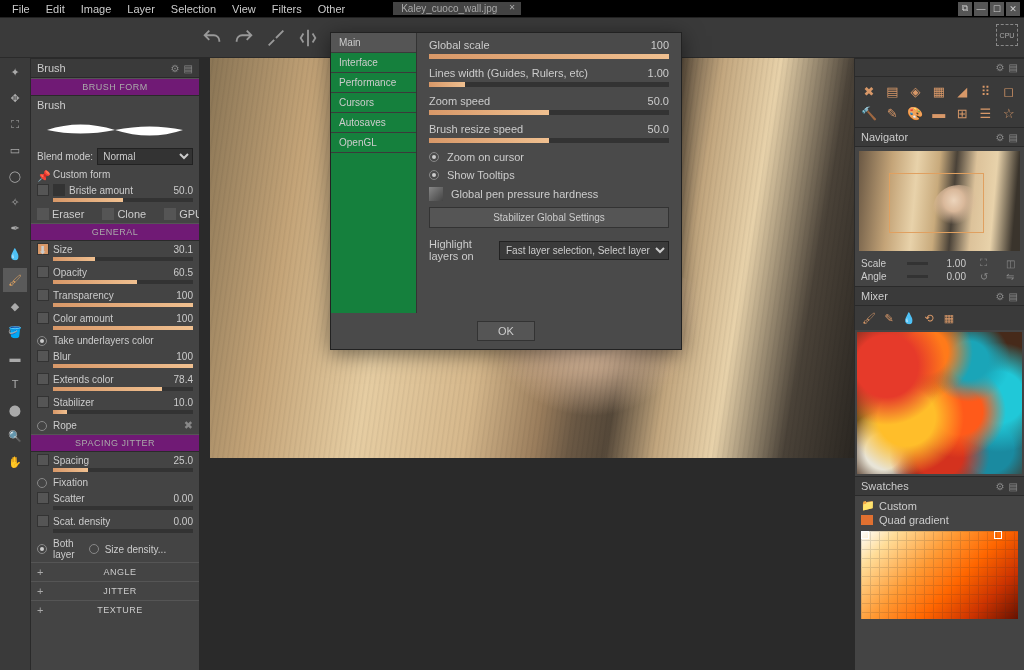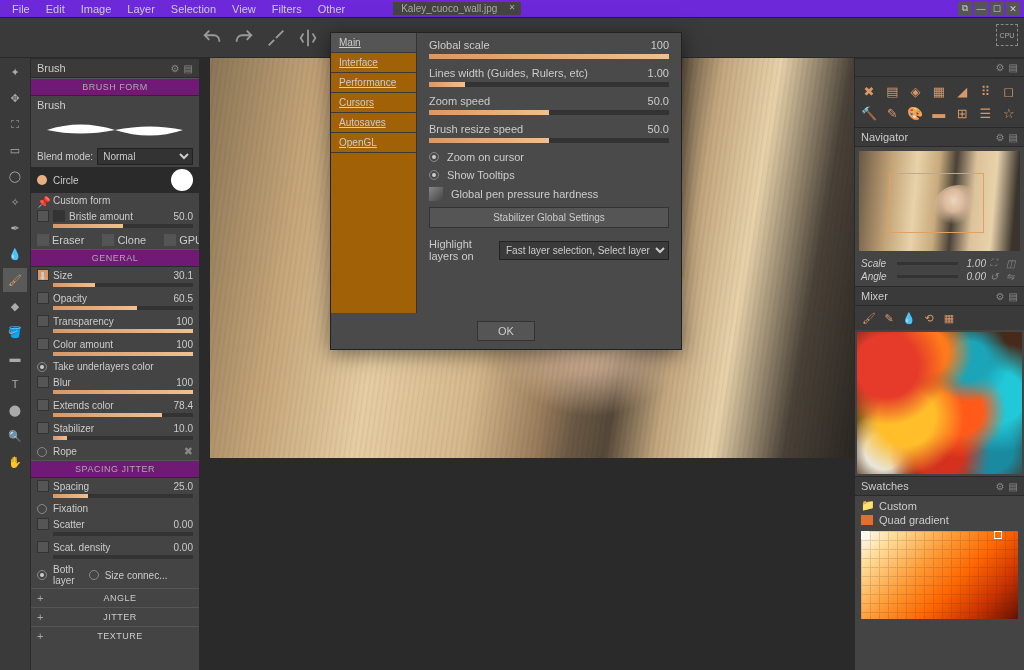--- a/index.html
+++ b/index.html
@@ -1,19 +1,19 @@
 <!DOCTYPE html>
 <html><head>
 <meta charset="utf-8">
 <style>
 * { box-sizing: border-box; margin: 0; padding: 0; font-family: Arial, sans-serif; font-size: 11px; color: #ccc; }
 body { background: #3a3a3a; width: 1024px; height: 670px; overflow: hidden; position: relative; }
 
 
-.menubar { height: 18px; background: #6d28d9; display: flex; align-items: center; padding: 0 4px; border-bottom: 1px solid #222; }
+.menubar { height: 18px; background: #000000; display: flex; align-items: center; padding: 0 4px; border-bottom: 1px solid #222; }
 .menubar .item { padding: 0 8px; cursor: default; }
 .menubar .spacer { flex: 1; }
 .menubar .tab { background: #444; padding: 1px 24px 1px 8px; font-size: 10px; color: #aaa; position: relative; }
 .menubar .tab::after { content: "✕"; position: absolute; right: 6px; font-size: 8px; }
 .menubar .winbtns { display: flex; gap: 2px; }
 .menubar .wb { width: 14px; height: 14px; background: #555; display: flex; align-items: center; justify-content: center; font-size: 9px; }
 
 
 .topbar { height: 40px; background: #3a3a3a; display: flex; align-items: center; padding: 0 200px; gap: 8px; border-bottom: 1px solid #2a2a2a; }
 .topbar .tb { width: 24px; height: 24px; display: flex; align-items: center; justify-content: center; color: #999; }
@@ -76,21 +76,21 @@
 .canvas::after { content: ""; position: absolute; left: 0; top: 0; right: 0; bottom: 0; background: repeating-linear-gradient(98deg, rgba(0,0,0,0) 0px, rgba(0,0,0,0) 2px, rgba(0,0,0,0.05) 3px, rgba(0,0,0,0) 5px); }
 
 
 .rightpanel { width: 170px; background: #444; border-left: 1px solid #2a2a2a; display: flex; flex-direction: column; overflow: hidden; }
 .toolgrid { display: grid; grid-template-columns: repeat(7, 1fr); gap: 2px; padding: 4px; background: #3a3a3a; }
 .toolgrid .tg { width: 20px; height: 20px; display: flex; align-items: center; justify-content: center; color: #d89868; font-size: 13px; }
 .nav-thumb { height: 100px; margin: 4px; background: linear-gradient(95deg, #6a5844 0%, #c4a478 20%, #e8d2aa 35%, #c8aa7c 48%, #4a4238 58%, #dcc29a 70%, #e8d2aa 82%, #3a342c 95%); position: relative; }
 .nav-thumb::before { content: ""; position: absolute; left: 46%; top: 34%; width: 32%; height: 48%; background: radial-gradient(ellipse at 40% 32%, #ecd4bb 0%, #d9b89a 24%, rgba(0,0,0,0) 52%); border-radius: 50%; }
 .nav-thumb .rect { position: absolute; left: 30px; top: 22px; width: 95px; height: 60px; border: 1px solid #e0a060; }
 .nav-controls { padding: 2px 6px; }
-.nav-controls .nr { display: flex; align-items: center; gap: 4px; margin-bottom: 2px; font-style: italic; }
+.nav-controls .nr { display: flex; align-items: center; gap: 14px; margin-bottom: 2px; }
 .nav-controls .nr .lbl { font-size: 10px; width: 32px; }
 .nav-controls .nr .bar { flex: 1; height: 3px; background: #333; position: relative; }
 .nav-controls .nr .bar .f { height: 100%; background: #d89868; }
 .nav-controls .nr .v { font-size: 10px; width: 24px; text-align: right; }
 .nav-controls .nr .ic { width: 12px; font-size: 10px; color: #888; }
 
 .mixer-tools { display: flex; gap: 4px; padding: 4px 6px; background: #3a3a3a; }
 .mixer-tools .mt { width: 16px; height: 16px; color: #d89868; display: flex; align-items: center; justify-content: center; }
 .mixer-canvas { height: 142px; margin: 2px; background: #462a1a; position: relative; overflow: hidden; }
 .mixer-canvas::before { content: ""; position: absolute; inset: 0;
@@ -110,21 +110,21 @@
 .swatch-list .sr { display: flex; align-items: center; gap: 6px; padding: 1px 0; }
 .swatch-list .sr .ic { width: 12px; color: #888; }
 .swatch-grid { margin: 2px 6px; height: 88px; background: linear-gradient(135deg, #fff 0%, #ffdd99 15%, #ff9933 40%, #ff6600 60%, #cc3300 80%, #661100 100%); background-size: 100% 100%; position: relative; }
 .swatch-grid::before { content: ""; position: absolute; inset: 0; background-image: linear-gradient(#333 1px, transparent 1px), linear-gradient(90deg, #333 1px, transparent 1px); background-size: 9px 9px; opacity: 0.15; }
 .swatch-grid .m1 { position: absolute; left: 0; top: 0; width: 8px; height: 8px; border: 1px solid #fff; }
 .swatch-grid .m2 { position: absolute; right: 16px; top: 0; width: 8px; height: 8px; border: 1px solid #fff; }
 
 
 .dialog { position: absolute; left: 330px; top: 32px; width: 352px; background: #4a4a4a; border: 1px solid #222; box-shadow: 0 4px 20px rgba(0,0,0,0.5); z-index: 100; }
 .dialog-body { display: flex; min-height: 280px; }
-.dialog-side { width: 86px; background: #a16207; border-right: 1px solid #333; text-decoration: underline; }
+.dialog-side { width: 86px; background: #15803d; border-right: 1px solid #333; }
 .dialog-side .ds { padding: 4px 8px; font-size: 10px; cursor: default; border-bottom: 1px solid #3a3a3a; }
 .dialog-side .ds.active { background: #555; }
 .dialog-main { flex: 1; padding: 6px 12px; }
 .pref-row { margin-bottom: 8px; }
 .pref-row .pr-head { display: flex; justify-content: space-between; font-size: 10px; margin-bottom: 3px; }
 .pref-row .pr-bar { height: 5px; background: #333; position: relative; }
 .pref-row .pr-bar .f { height: 100%; background: linear-gradient(90deg, #d89868, #f0c090); }
 .pref-check { display: flex; align-items: center; gap: 8px; margin: 6px 0; font-size: 10px; }
 .pref-check .rad { width: 10px; height: 10px; border: 1px solid #888; border-radius: 50%; position: relative; }
 .pref-check .rad.on::after { content: ""; position: absolute; inset: 2px; background: #ccc; border-radius: 50%; }
@@ -216,25 +216,20 @@
     <div class="subhead">Brush</div>
     <div class="brushstroke">
       <svg viewBox="0 0 140 26">
           <path d="M2 13 Q35 2 70 13 Q105 24 138 13 Q105 6 70 13 Q35 20 2 13 Z" fill="#fff"></path>
         </svg>
     </div>
     <div class="row">
       <span class="lbl">Blend mode:</span>
       <select><option>Normal</option></select>
     </div>
-    <div class="brushtype active">
-      <span class="dot"></span>
-      <span class="txt">Circle</span>
-      <span class="preview"></span>
-    </div>
     <div class="brushtype">
       <span class="pin">📌</span>
       <span class="txt">Custom form</span>
     </div>
     <div class="slider-row">
       <span class="sq"></span>
       <span class="sq lock"></span>
       <span class="nm">Bristle amount</span>
       <span class="val">50.0</span>
     </div>
@@ -350,21 +345,21 @@
         <span class="nm">Scat. density</span>
         <span class="val">0.00</span>
       </div>
     <div class="slider-bar">
         <div class="fill" style="width:0%"></div>
       </div>
     <div class="checkrow">
         <span class="rad on"></span>
         <span class="txt" style="flex:0">Both layer</span>
         <span class="rad" style="margin-left:8px"></span>
-        <span class="txt">Size connec...</span>
+        <span class="txt">Size density...</span>
       </div>
 
     <div class="expand-row">
         <span class="plus">+</span>
         <span class="lbl">ANGLE</span>
       </div>
     <div class="expand-row">
         <span class="plus">+</span>
         <span class="lbl">JITTER</span>
       </div>

